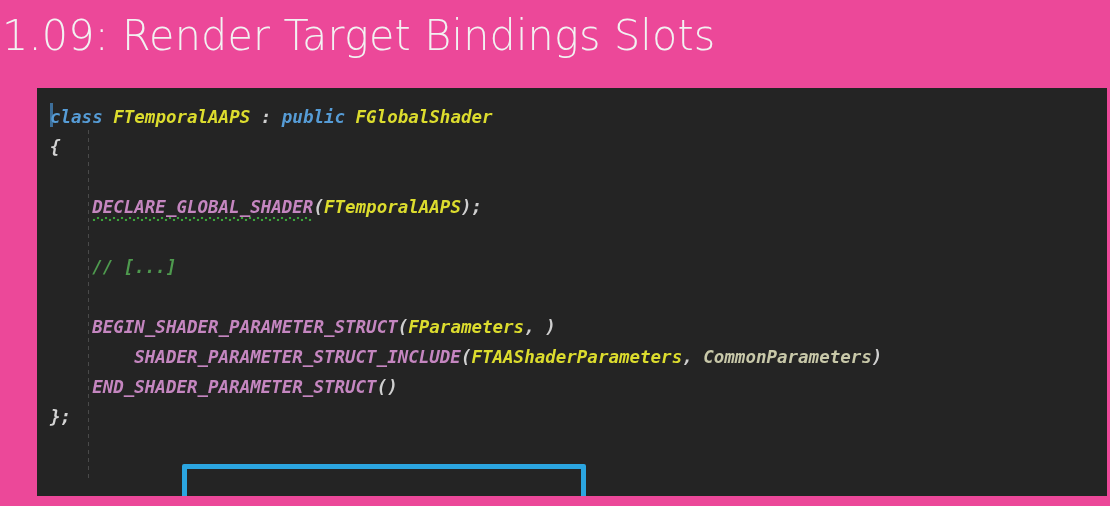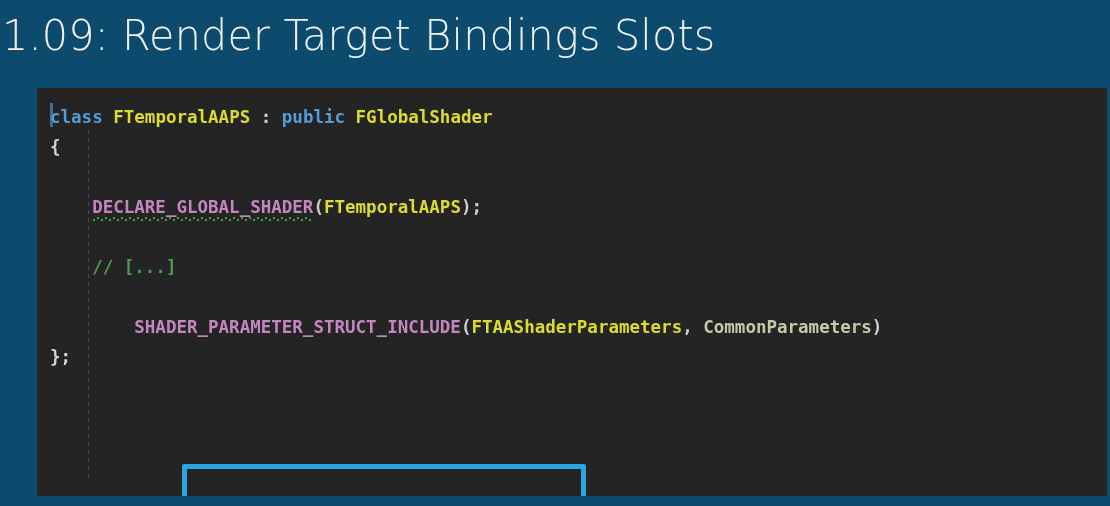--- a/index.html
+++ b/index.html
@@ -11,21 +11,21 @@
     width: 1110px;
     height: 506px;
     overflow: hidden;
     font-family: "Liberation Sans", sans-serif;
   }
 
   #slide {
     position: relative;
     width: 1110px;
     height: 506px;
-    background: #0c4a6e;
+    background: #ec4899;
   }
 
   
   .slide-title {
     position: absolute;
     left: 2px;
     top: 2px;
     width: 1080px;
     height: 66px;
     line-height: 66px;
@@ -41,20 +41,21 @@
 
   
   .code-window {
     position: absolute;
     left: 37px;
     top: 88px;
     width: 1070px;
     height: 408px;
     background: #242424;
     overflow: hidden;
+    font-style: italic;
   }
   .code-inner {
     position: relative;
     padding: 14px 0 0 0;
     height: 100%;
   }
 
   .code-line {
     position: relative;
     height: 30px;
@@ -155,24 +156,26 @@
 
       <div class="code-line">    <span class="squiggle"><span class="tok-macro">DECLARE_GLOBAL_SHADER</span></span><span class="tok-punct">(</span><span class="tok-type">FTemporalAAPS</span><span class="tok-punct">);</span></div>
 
 
       <div class="code-line">&nbsp;</div>
 
       <div class="code-line">    <span class="tok-comment">// [...]</span></div>
 
       <div class="code-line">&nbsp;</div>
 
+      <div class="code-line">    <span class="tok-macro">BEGIN_SHADER_PARAMETER_STRUCT</span><span class="tok-punct">(</span><span class="tok-type">FParameters</span><span class="tok-punct">, </span><span class="tok-punct">)</span></div>
 
       <div class="code-line">        <span class="tok-macro">SHADER_PARAMETER_STRUCT_INCLUDE</span><span class="tok-punct">(</span><span class="tok-type">FTAAShaderParameters</span><span class="tok-punct">, </span><span class="tok-ident">CommonParameters</span><span class="tok-punct">)</span></div>
 
 
+      <div class="code-line">    <span class="tok-macro">END_SHADER_PARAMETER_STRUCT</span><span class="tok-punct">()</span></div>
 
       <div class="code-line"><span class="tok-plain">};</span></div>
 
     </div>
 
     <div class="highlight-box"></div>
   </div>
 
 </div>
 

